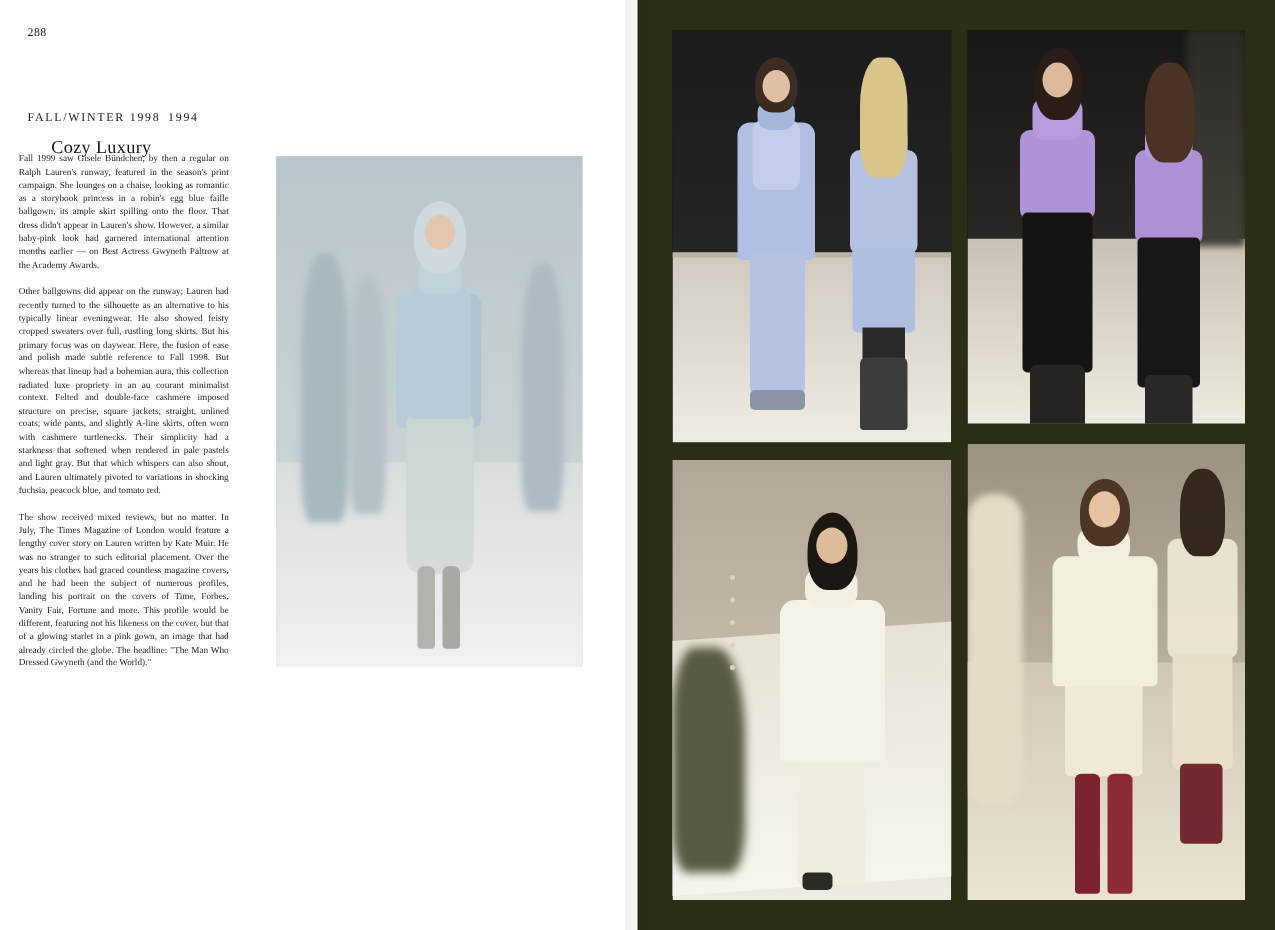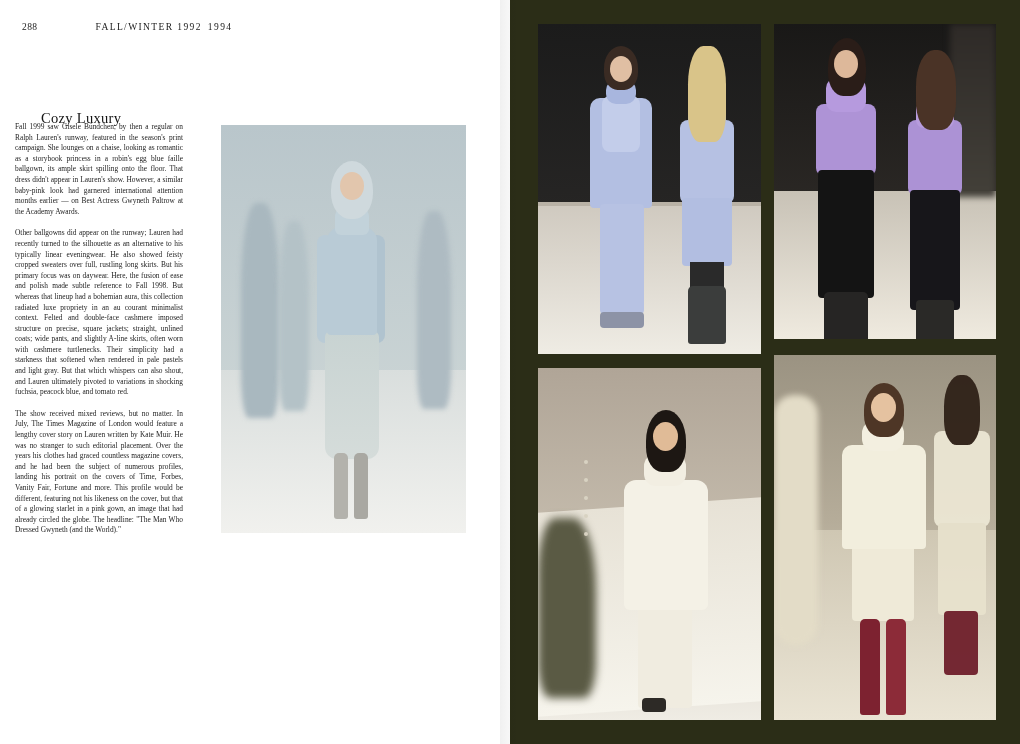--- a/index.html
+++ b/index.html
@@ -27,20 +27,21 @@
     background: #ffffff;
     box-sizing: border-box;
   }
   .running-head {
     position: absolute;
     top: 22px;
     left: 22px;
     display: flex;
     align-items: baseline;
     gap: 58px;
+    flex-direction: column;
   }
   .folio {
     font-family: "Liberation Serif", serif;
     font-size: 9.5px;
     letter-spacing: 0.4px;
     color: #1a1a1a;
   }
   .head-title {
     font-family: "Liberation Serif", serif;
     font-size: 9.5px;
@@ -256,21 +257,21 @@
 </head>
 <body>
 
 <div class="spread">
 
   <div class="page-left">
 
     <div class="running-head">
       <span class="folio">288</span>
       <span class="head-title">
-        <span>FALL/WINTER 1992</span><span class="yr">1994</span>
+        <span>FALL/WINTER 1998</span><span class="yr">1994</span>
       </span>
     </div>
 
     <h1 class="article-title">Cozy Luxury</h1>
 
     <div class="col-text">
       <p>Fall 1999 saw Gisele Bündchen, by then a regular on Ralph Lauren's runway, featured in the season's print campaign. She lounges on a chaise, looking as romantic as a storybook princess in a robin's egg blue faille ballgown, its ample skirt spilling onto the floor. That dress didn't appear in Lauren's show. However, a similar baby-pink look had garnered international attention months earlier — on Best Actress Gwyneth Paltrow at the Academy Awards.</p>
       <p>Other ballgowns did appear on the runway; Lauren had recently turned to the silhouette as an alternative to his typically linear eveningwear. He also showed feisty cropped sweaters over full, rustling long skirts. But his primary focus was on daywear. Here, the fusion of ease and polish made subtle reference to Fall 1998. But whereas that lineup had a bohemian aura, this collection radiated luxe propriety in an au courant minimalist context. Felted and double-face cashmere imposed structure on precise, square jackets; straight, unlined coats; wide pants, and slightly A-line skirts, often worn with cashmere turtlenecks. Their simplicity had a starkness that softened when rendered in pale pastels and light gray. But that which whispers can also shout, and Lauren ultimately pivoted to variations in shocking fuchsia, peacock blue, and tomato red.</p>
       <p>The show received mixed reviews, but no matter. In July, The Times Magazine of London would feature a lengthy cover story on Lauren written by Kate Muir. He was no stranger to such editorial placement. Over the years his clothes had graced countless magazine covers, and he had been the subject of numerous profiles, landing his portrait on the covers of Time, Forbes, Vanity Fair, Fortune and more. This profile would be different, featuring not his likeness on the cover, but that of a glowing starlet in a pink gown, an image that had already circled the globe. The headline: "The Man Who Dressed Gwyneth (and the World)."</p>
     </div>

